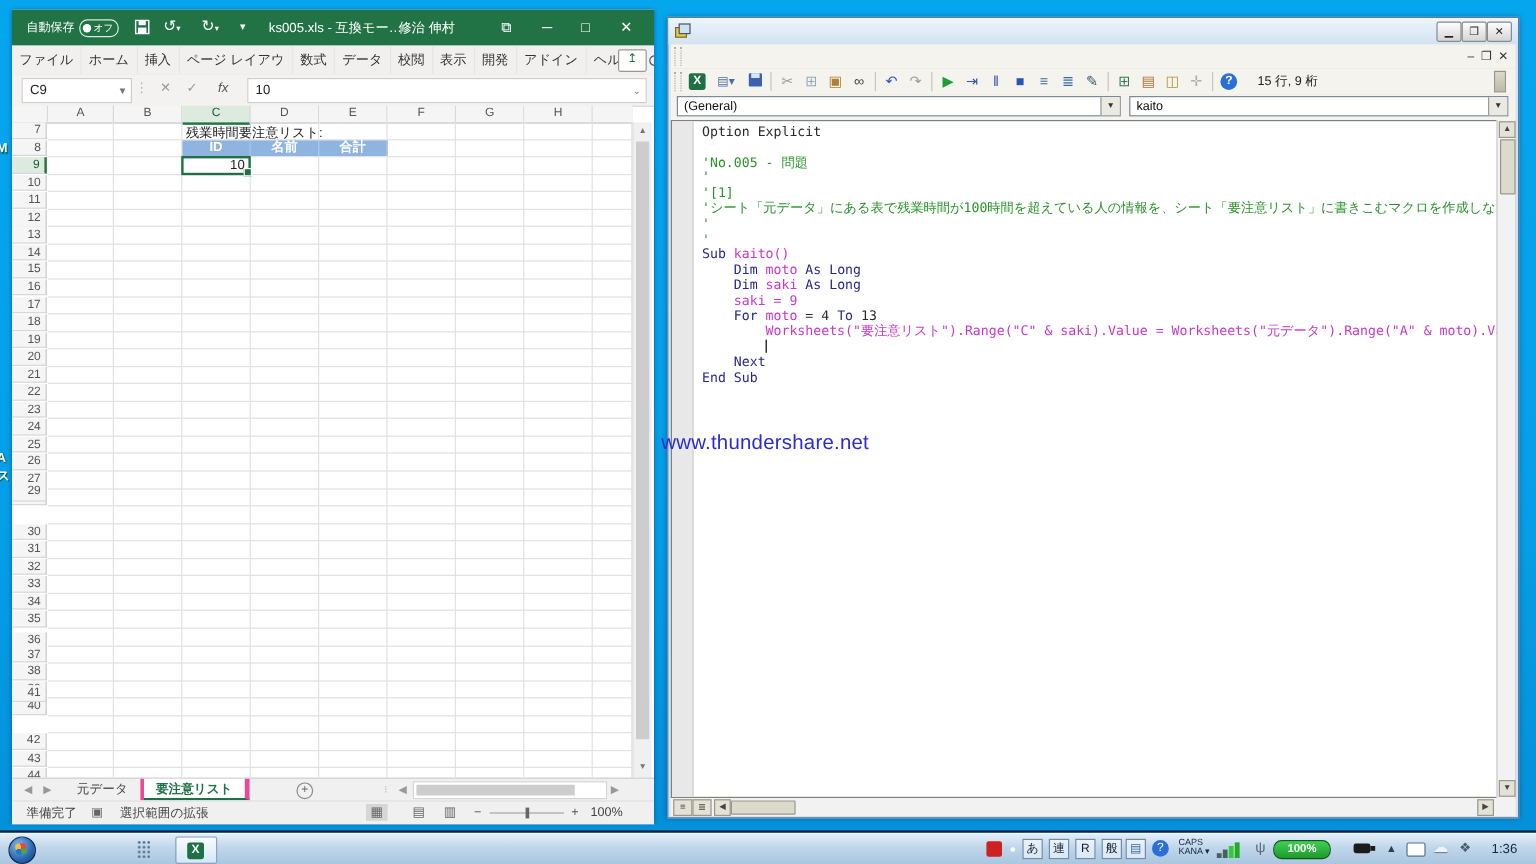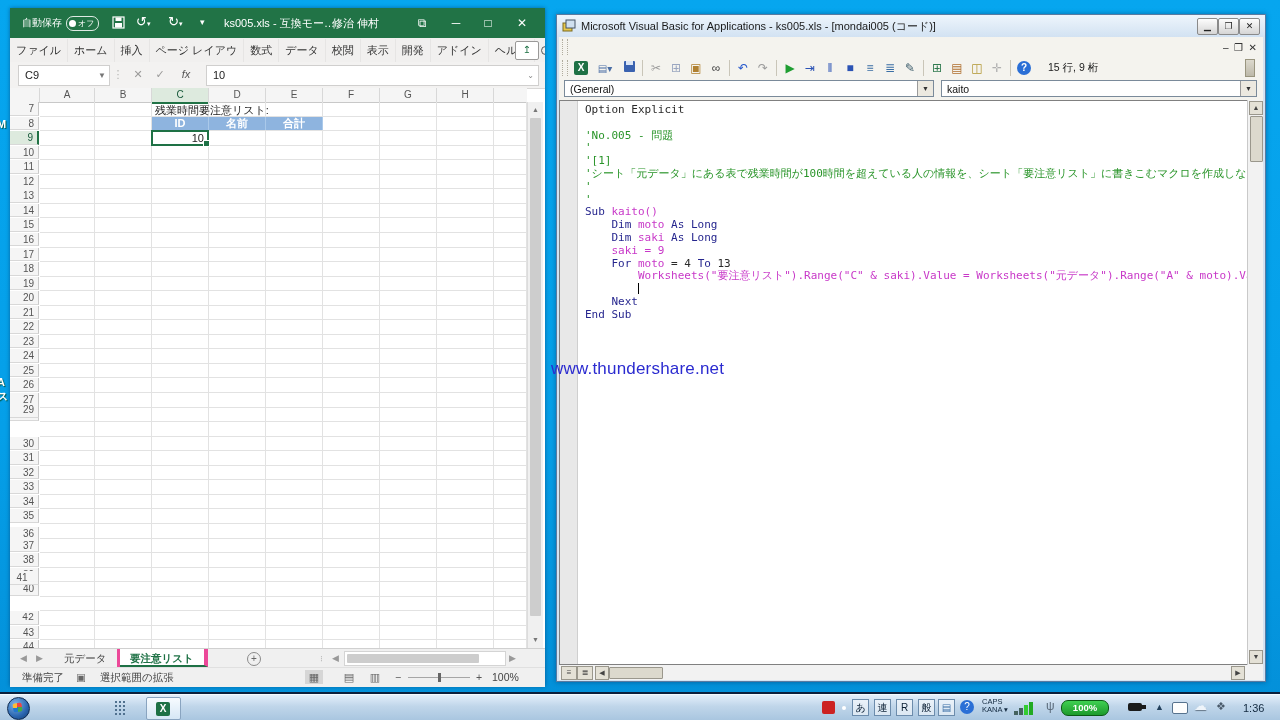--- a/index.html
+++ b/index.html
@@ -259,21 +259,21 @@
         <div class="rownum" style="top: 439px; height: 13.55px; line-height: 13.55px;">36</div>
         <div class="hline" style="top: 449.5px; width: 487px;"></div>
         <div class="rownum" style="top: 450.5px; height: 13.55px; line-height: 13.55px;">37</div>
         <div class="hline" style="top: 464.05px; width: 487px;"></div>
         <div class="rownum" style="top: 465.05px; height: 13.55px; line-height: 13.55px;">38</div>
         <div class="hline" style="top: 478.6px; width: 487px;"></div>
         <div class="rownum" style="top: 479.6px; height: 13.55px; line-height: 13.55px;">39</div>
         <div class="hline" style="top: 493.15px; width: 487px;"></div>
         <div class="rownum" style="top: 494.15px; height: 13.55px; line-height: 13.55px;">40</div>
         <div class="hline" style="top: 507.7px; width: 487px;"></div>
-        <div class="rownum" style="top: 483px; height: 13.55px; line-height: 13.55px; text-align: center;">41</div>
+        <div class="rownum" style="top: 483px; height: 13.55px; line-height: 13.55px;">41</div>
         <div class="hline" style="top: 522.25px; width: 487px;"></div>
         <div class="rownum" style="top: 523.25px; height: 13.55px; line-height: 13.55px; font-family: Liberation Mono, monospace;">42</div>
         <div class="hline" style="top: 536.8px; width: 487px;"></div>
         <div class="rownum" style="top: 537.8px; height: 13.55px; line-height: 13.55px;">43</div>
         <div class="hline" style="top: 551.35px; width: 487px;"></div>
         <div class="rownum" style="top: 552.35px; height: 13.55px; line-height: 13.55px;">44</div>
         <div class="ab" style="left: 145px; top: 15px; font-size: 11px; color: rgb(34, 34, 34); white-space: nowrap;">残業時間要注意リスト:</div>
         <div class="bluecell" style="left: 142px; width: 56px; top: 28.55px; height: 13.55px; line-height: 13.55px;">ID</div>
         <div class="bluecell" style="left: 199px; width: 56px; top: 28.55px; height: 13.55px; line-height: 13.55px;">名前</div>
         <div class="bluecell" style="left: 256px; width: 56px; top: 28.55px; height: 13.55px; line-height: 13.55px;">合計</div>
@@ -313,21 +313,20 @@
       <span class="ab" style="left:482px;top:3px;">100%</span>
     </div>
   </div>
 
   <div id="vb" class="ab">
     <div id="vb-title" class="ab">
       <span class="ab" style="left:5px;top:4px;"><svg width="14" height="14" viewBox="0 0 14 14">
             <rect x="1" y="4" width="9" height="8" fill="#e8c84a" stroke="#7a6a20"></rect>
             <rect x="4" y="1" width="9" height="8" fill="#cfe0f0" stroke="#456"></rect>
           </svg></span>
-      <span class="ab" style="left:24px;top:4px;white-space:nowrap;">Microsoft Visual Basic for Applications - ks005.xls - [mondai005 (コード)]</span>
       <span class="cbtn" style="left:640px;">▁</span>
       <span class="cbtn" style="left:661px;">❐</span>
       <span class="cbtn" style="left:682px;">✕</span>
     </div>
 
     <div id="vb-menu" class="ab">
       <span class="handle"></span>
       <span style="margin-left:auto;padding-right:6px;color:#333;font-size:10px;">–&nbsp;&nbsp;❐&nbsp;&nbsp;✕</span>
     </div>
 

